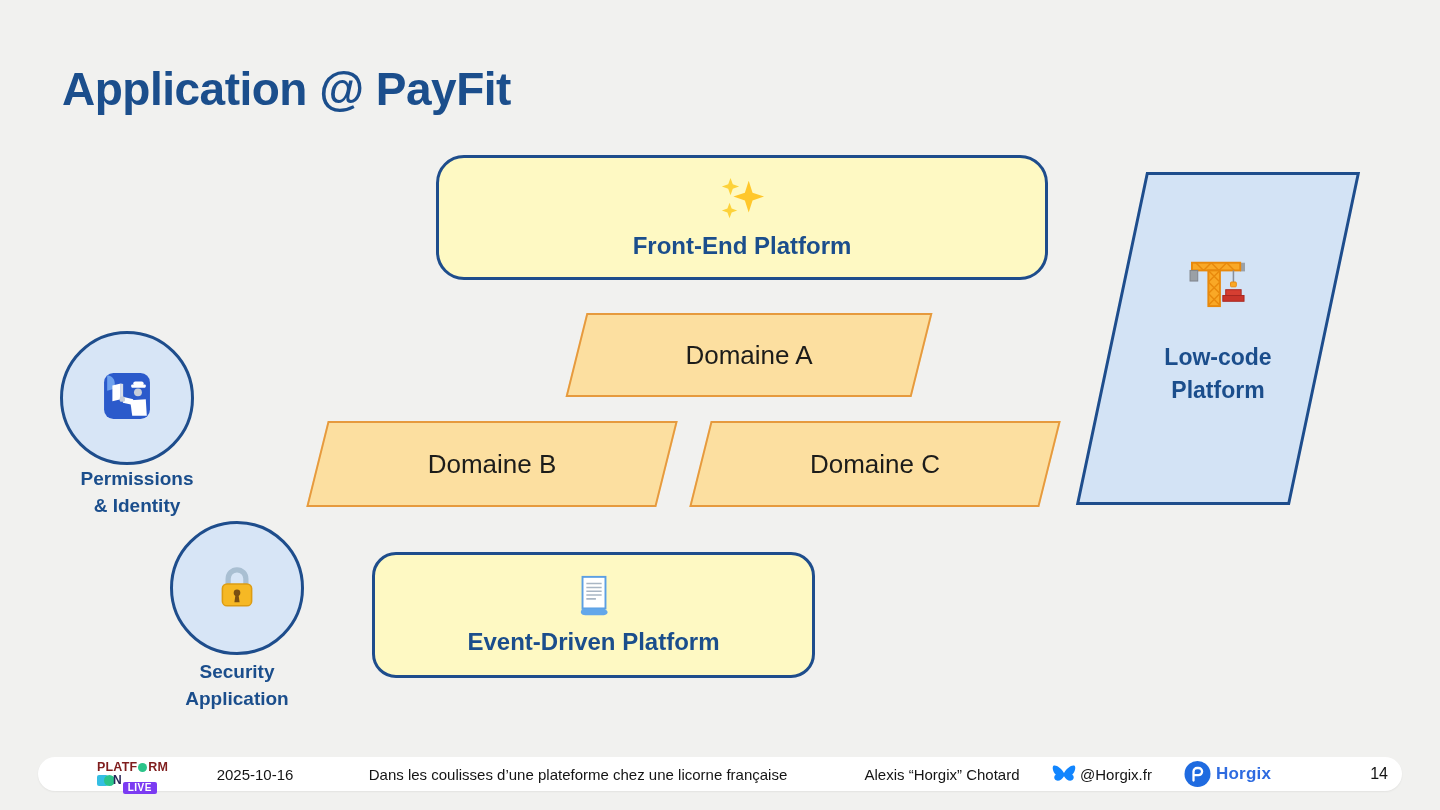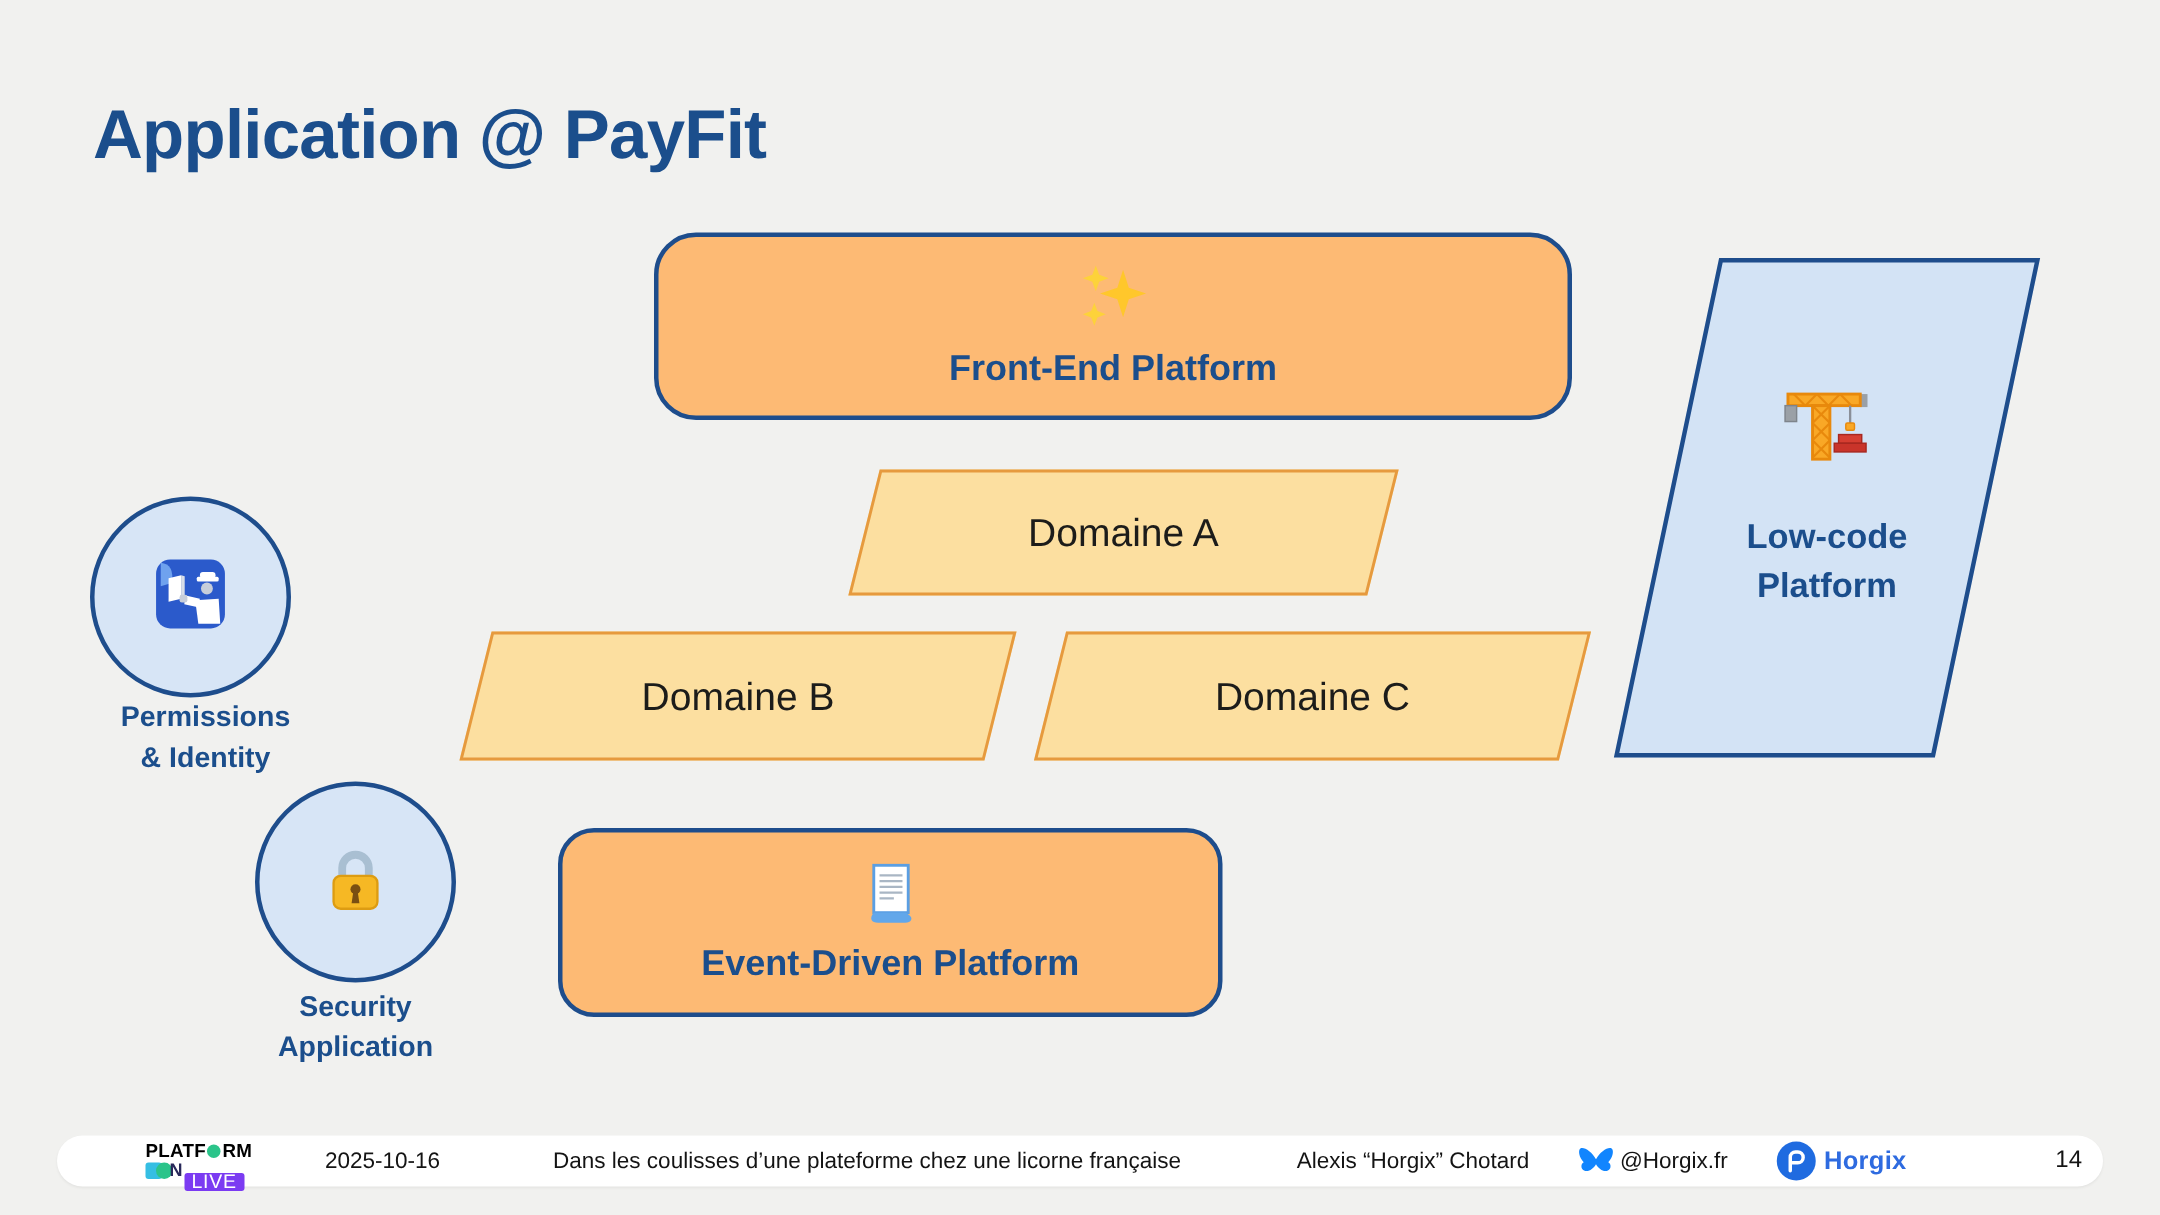--- a/index.html
+++ b/index.html
@@ -14,21 +14,21 @@
   
   .slide-title{
     position:absolute;left:62px;top:64px;
     font-size:46px;font-weight:700;color:#1B4E8C;
     letter-spacing:-0.5px;line-height:1.1;
   }
 
   
   .platform-box{
     position:absolute;
-    background:#fdba74;
+    background:#fef9c3;
     border:3px solid #1E4D8C;
     border-radius:28px;
     display:flex;flex-direction:column;align-items:center;justify-content:center;
     gap:6px;
   }
   #front-end-box{left:436px;top:155px;width:606px;height:119px;}
   #event-box{left:372px;top:552px;width:437px;height:120px;border-radius:24px;}
   .platform-label{font-size:24px;font-weight:700;color:#1B4E8C;}
 
   
@@ -93,29 +93,29 @@
   .f-bsky{left:1013px;height:20px;}
   .f-handle{left:1042px;}
   .f-payfit-icon{left:1146px;height:27px;}
   .f-payfit-word{left:1178px;font-size:17px;font-weight:700;color:#2E6BE0;letter-spacing:0.2px;}
   .f-page{right:14px;font-size:16px;}
 
   
   .pc-logo{position:absolute;left:59px;top:50%;transform:translateY(-50%);width:86px;}
   .pc-line1{
     display:flex;align-items:center;gap:1px;
-    font-size:12.5px;font-weight:800;color:#000000;line-height:12px;letter-spacing:0.2px;
+    font-size:12.5px;font-weight:800;color:#7f1d1d;line-height:12px;letter-spacing:0.2px;
   }
   .pc-dot{display:inline-block;width:9px;height:9px;border-radius:50%;background:#2BC48A;}
   .pc-line2{display:flex;align-items:center;height:13px;margin-top:1px;}
   .pc-c{display:inline-block;width:11px;height:11px;background:#35BEE3;border-radius:2px;}
   .pc-o{display:inline-block;width:11px;height:11px;border-radius:50%;background:#2BC48A;margin-left:-4px;}
   .pc-n{font-size:12px;font-weight:900;color:#28285A;margin-left:-2px;line-height:11px;}
   .pc-live{
-    background:#7B3BF2;color:#fff;font-size:13px;font-weight:400;
+    background:#7B3BF2;color:#fff;font-size:10px;font-weight:700;
     padding:1px 5px;border-radius:2px;margin-left:1px;letter-spacing:0.5px;line-height:10px;margin-top:15px;
   }
 </style>
 </head>
 <body>
 
 <div class="slide">
 
   <div class="slide-title">Application @ PayFit</div>
 

